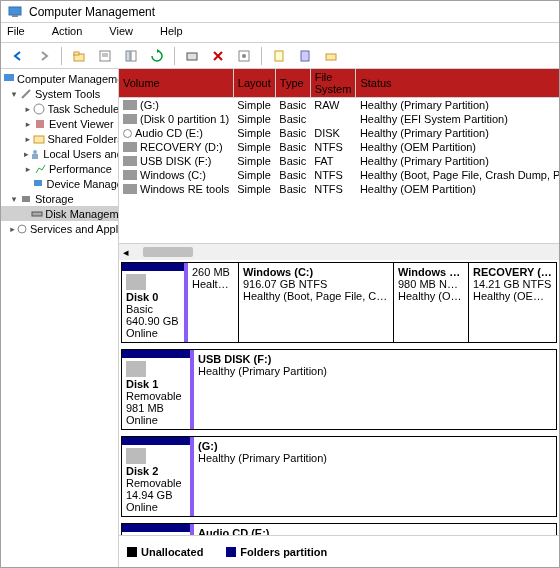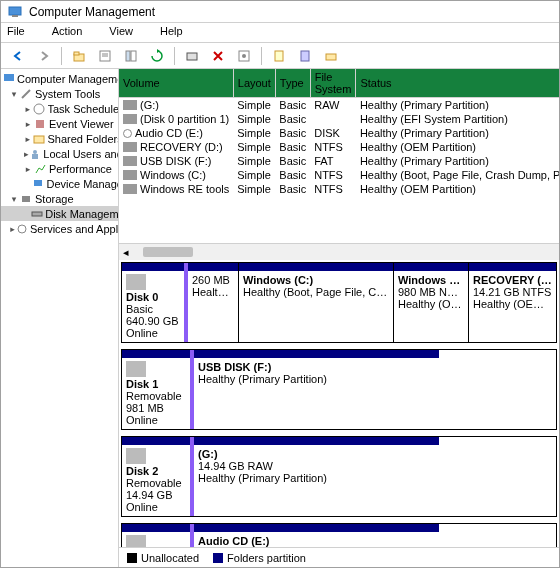--- a/index.html
+++ b/index.html
@@ -18,40 +18,40 @@
   .tree-item { display: flex; align-items: center; white-space: nowrap; height: 15px; padding-left: 2px; }
   .tree-item .exp { width: 10px; font-size: 9px; color: #555; text-align: center; }
   .tree-item .ticon { width: 14px; height: 14px; margin-right: 2px; display:inline-flex;align-items:center;justify-content:center;}
   .tree-item.sel { background: #d0d0d0; }
   .tree-item .label { overflow: hidden; text-overflow: clip; }
   .indent1 { padding-left: 8px; }
   .indent2 { padding-left: 22px; }
   .right-pane { flex: 1; display: flex; flex-direction: column; overflow: hidden; }
   .volume-table { flex: 0 0 175px; border-bottom: 1px solid #d0d0d0; overflow: auto; }
   table { border-collapse: collapse; width: 100%; font-size: 11px; }
-  thead th { text-align: left; font-weight: normal; border-right: 1px solid #d0d0d0; border-bottom: 1px solid #d0d0d0; background: #15803d; padding: 2px 4px; position: sticky; top: 0; }
+  thead th { text-align: left; font-weight: normal; border-right: 1px solid #d0d0d0; border-bottom: 1px solid #d0d0d0; background: #b91c1c; padding: 2px 4px; position: sticky; top: 0; }
   tbody td { padding: 1px 4px; white-space: nowrap; }
   .vol-icon { width: 14px; height: 10px; display: inline-block; background: #999; margin-right: 3px; vertical-align: -1px;}
   .vol-icon.cd { background: transparent; border: 1px solid #888; border-radius: 50%; width: 9px; height: 9px;}
   .hscroll { height: 16px; background: #f0f0f0; display:flex; align-items:center; }
   .hscroll .thumb { width: 50px; height: 10px; background: #c0c0c0; margin-left: 10px; border-radius: 2px;}
   .disk-area { flex: 1; overflow: auto; padding: 2px; }
   .disk-row { display: flex; margin-bottom: 6px; border: 1px solid #000; }
   .disk-header { width: 72px; border-right: 4px solid #8b5cf6; padding: 3px 4px; display:flex;flex-direction:column;}
   .disk-header .hdr-bar { height: 8px; background: #000080; margin: -3px -4px 3px -4px; }
   .disk-header .dname { font-weight: bold; }
   .disk-header .dicon { width: 20px; height: 16px; background:#bbb; margin-bottom:1px; display:inline-block;}
   .parts { display: flex; flex: 1; }
-  .partition { border-left: 1px solid #000; display: flex; flex-direction: column; }
+  .partition { border-left: 1px solid #000; display: flex; flex-direction: row; }
   .partition:first-child { border-left: none;}
   .part-bar { height: 8px; background: #000080; }
   .part-body { padding: 3px 4px; flex:1; overflow:hidden;}
   .part-body .pt { font-weight: bold; }
   .part-body div { white-space: nowrap; overflow: hidden; text-overflow: ellipsis;}
-  .legend { height: 20px; border-top: 1px solid #d0d0d0; display: flex; align-items: center; gap: 14px; padding: 0 8px; }
+  .legend { height: 32px; border-top: 1px solid #d0d0d0; display: flex; align-items: center; gap: 23px; padding: 0 8px; font-weight: bold; }
   .legend .sw { width: 10px; height: 10px; display: inline-block; margin-right: 4px; vertical-align: -1px;}
   .sw.unalloc { background: #000; }
   .sw.primary { background: #000080; }
   svg { display: block; }
 </style>
 </head>
 <body>
 
 <div class="window">
 
@@ -335,20 +335,21 @@
                 <div class="part-body">
                   <div class="pt"></div>
                   <div>260 MB</div>
                   <div>Healthy (EFI S</div>
                 </div>
               </div>
               <div class="partition" style="width: 155px;">
                 <div class="part-bar"></div>
                 <div class="part-body">
                   <div class="pt">Windows  (C:)</div>
+                  <div>916.07 GB NTFS</div>
                   <div>Healthy (Boot, Page File, Crash Dump, P</div>
                 </div>
               </div>
               <div class="partition" style="width: 75px;">
                 <div class="part-bar"></div>
                 <div class="part-body">
                   <div class="pt">Windows RE tools</div>
                   <div>980 MB NTFS</div>
                   <div>Healthy (OEM Part</div>
                 </div>
@@ -389,21 +390,20 @@
               <div class="dname">Disk 2</div>
               <div>Removable</div>
               <div>14.94 GB</div>
               <div>Online</div>
             </div>
             <div class="parts">
               <div class="partition" style="width: 245px;">
                 <div class="part-bar"></div>
                 <div class="part-body">
                   <div class="pt">(G:)</div>
-                  <div>14.94 GB RAW</div>
                   <div>Healthy (Primary Partition)</div>
                 </div>
               </div>
             </div>
           </div>
           <div class="disk-row">
             <div class="disk-header">
               <div class="hdr-bar"></div>
               <span class="dicon"></span>
             </div>

